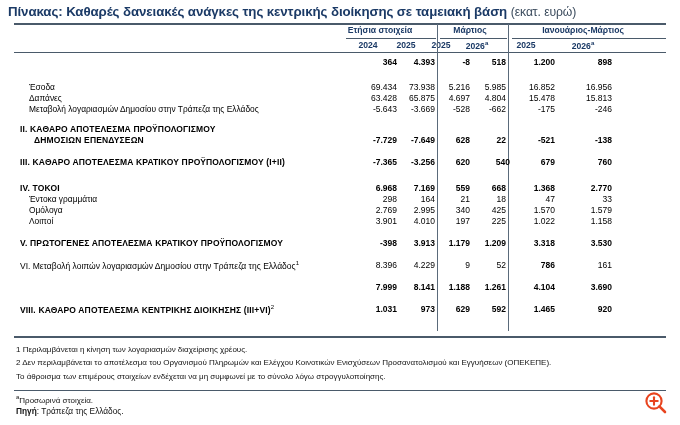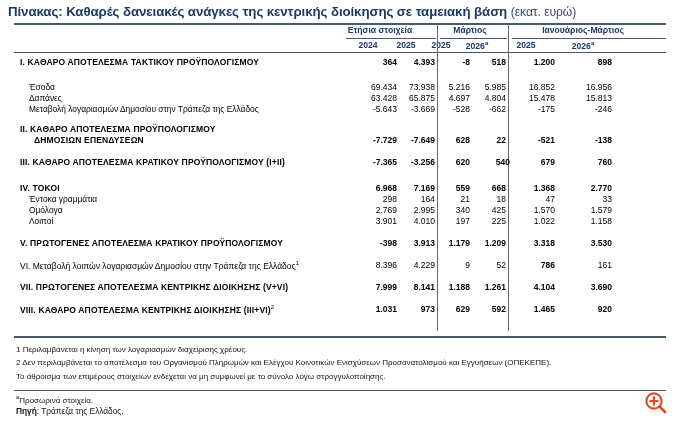--- a/index.html
+++ b/index.html
@@ -151,21 +151,20 @@
     <div class="grouprule" style="left: 512px; width: 154px;"></div>
     <div class="yr-label" style="left: 497px; width: 58px;"><span>2025</span></div>
     <div class="yr-label" style="left: 554px; width: 58px;"><span>2026</span><sup>a</sup></div>
   </div>
 
 <div class="vdiv" id="vdiv-1" style="left: 437px;"></div>
 <div class="vdiv" id="vdiv-2" style="left: 508px;"></div>
 
 <div id="tbody">
     <div class="row" style="top: 5px;">
-      <div class="lbl bold" style="left: 20px;"><span>I. ΚΑΘΑΡΟ ΑΠΟΤΕΛΕΣΜΑ ΤΑΚΤΙΚΟΥ ΠΡΟΫΠΟΛΟΓΙΣΜΟΥ</span></div>
       <div class="num bold" style="left: 339px; width: 58px;">364</div>
       <div class="num bold" style="left: 377px; width: 58px;">4.393</div>
       <div class="num bold" style="left: 412px; width: 58px;">-8</div>
       <div class="num bold" style="left: 448px; width: 58px;">518</div>
       <div class="num bold" style="left: 497px; width: 58px;">1.200</div>
       <div class="num bold" style="left: 554px; width: 58px;">898</div>
     </div>
     <div class="row" style="top: 30px;">
       <div class="lbl ind" style="left: 29px;"><span>Έσοδα</span></div>
       <div class="num" style="left: 339px; width: 58px;">69.434</div>
@@ -262,21 +261,20 @@
     <div class="row" style="top: 208px;">
       <div class="lbl" style="left: 20px;"><span>VI. Μεταβολή λοιπών λογαριασμών Δημοσίου στην Τράπεζα της Ελλάδος</span><sup>1</sup></div>
       <div class="num" style="left: 339px; width: 58px;">8.396</div>
       <div class="num" style="left: 377px; width: 58px;">4.229</div>
       <div class="num" style="left: 412px; width: 58px;">9</div>
       <div class="num" style="left: 448px; width: 58px;">52</div>
       <div class="num" style="left: 497px; width: 58px; font-weight: bold;">786</div>
       <div class="num" style="left: 554px; width: 58px;">161</div>
     </div>
     <div class="row" style="top: 230px;">
-      <div class="lbl bold" style="left: 20px;"><span>VII. ΠΡΩΤΟΓΕΝΕΣ ΑΠΟΤΕΛΕΣΜΑ ΚΕΝΤΡΙΚΗΣ ΔΙΟΙΚΗΣΗΣ (V+VI)</span></div>
       <div class="num bold" style="left: 339px; width: 58px;">7.999</div>
       <div class="num bold" style="left: 377px; width: 58px;">8.141</div>
       <div class="num bold" style="left: 412px; width: 58px;">1.188</div>
       <div class="num bold" style="left: 448px; width: 58px;">1.261</div>
       <div class="num bold" style="left: 497px; width: 58px;">4.104</div>
       <div class="num bold" style="left: 554px; width: 58px;">3.690</div>
     </div>
     <div class="row" style="top: 252px;">
       <div class="lbl bold" style="left: 20px;"><span>VIII. ΚΑΘΑΡΟ ΑΠΟΤΕΛΕΣΜΑ ΚΕΝΤΡΙΚΗΣ ΔΙΟΙΚΗΣΗΣ (III+VI)</span><sup>2</sup></div>
       <div class="num bold" style="left: 339px; width: 58px;">1.031</div>

